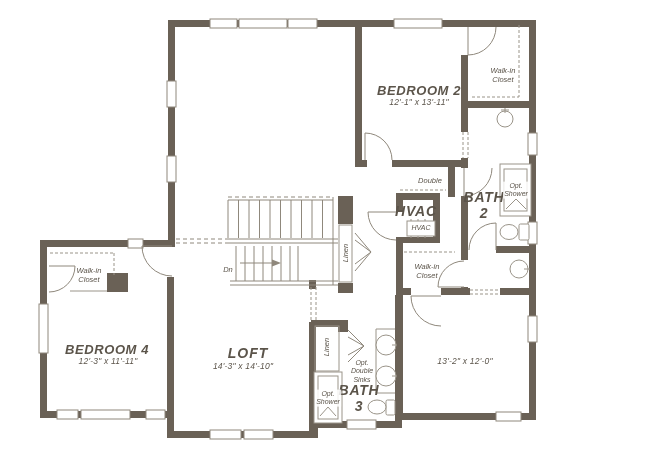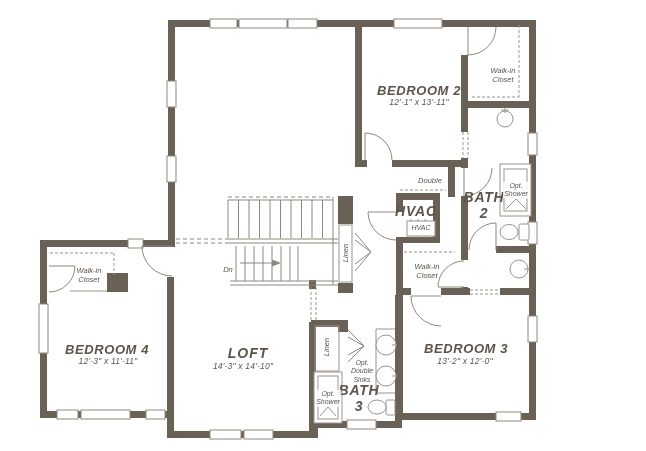--- a/index.html
+++ b/index.html
@@ -218,16 +218,15 @@
 
   <div class="lbl small vert" style="left:327px;top:347px;">Linen</div>
   <div class="lbl tiny" style="left:362px;top:372px;">Opt.
 Double
 Sinks</div>
   <div class="lbl mid" style="left:359px;top:398px;">BATH
 3</div>
   <div class="lbl tiny onfix" style="left:328px;top:398px;">Opt.
 Shower</div>
 
-  <div class="lbl room-name" style="left:466px;top:349px;">BEDROOM 3</div>
   <div class="lbl room-dims" style="left:465px;top:361px;">13'-2" x 12'-0"</div>
 
 </div>
 
 </body></html>

